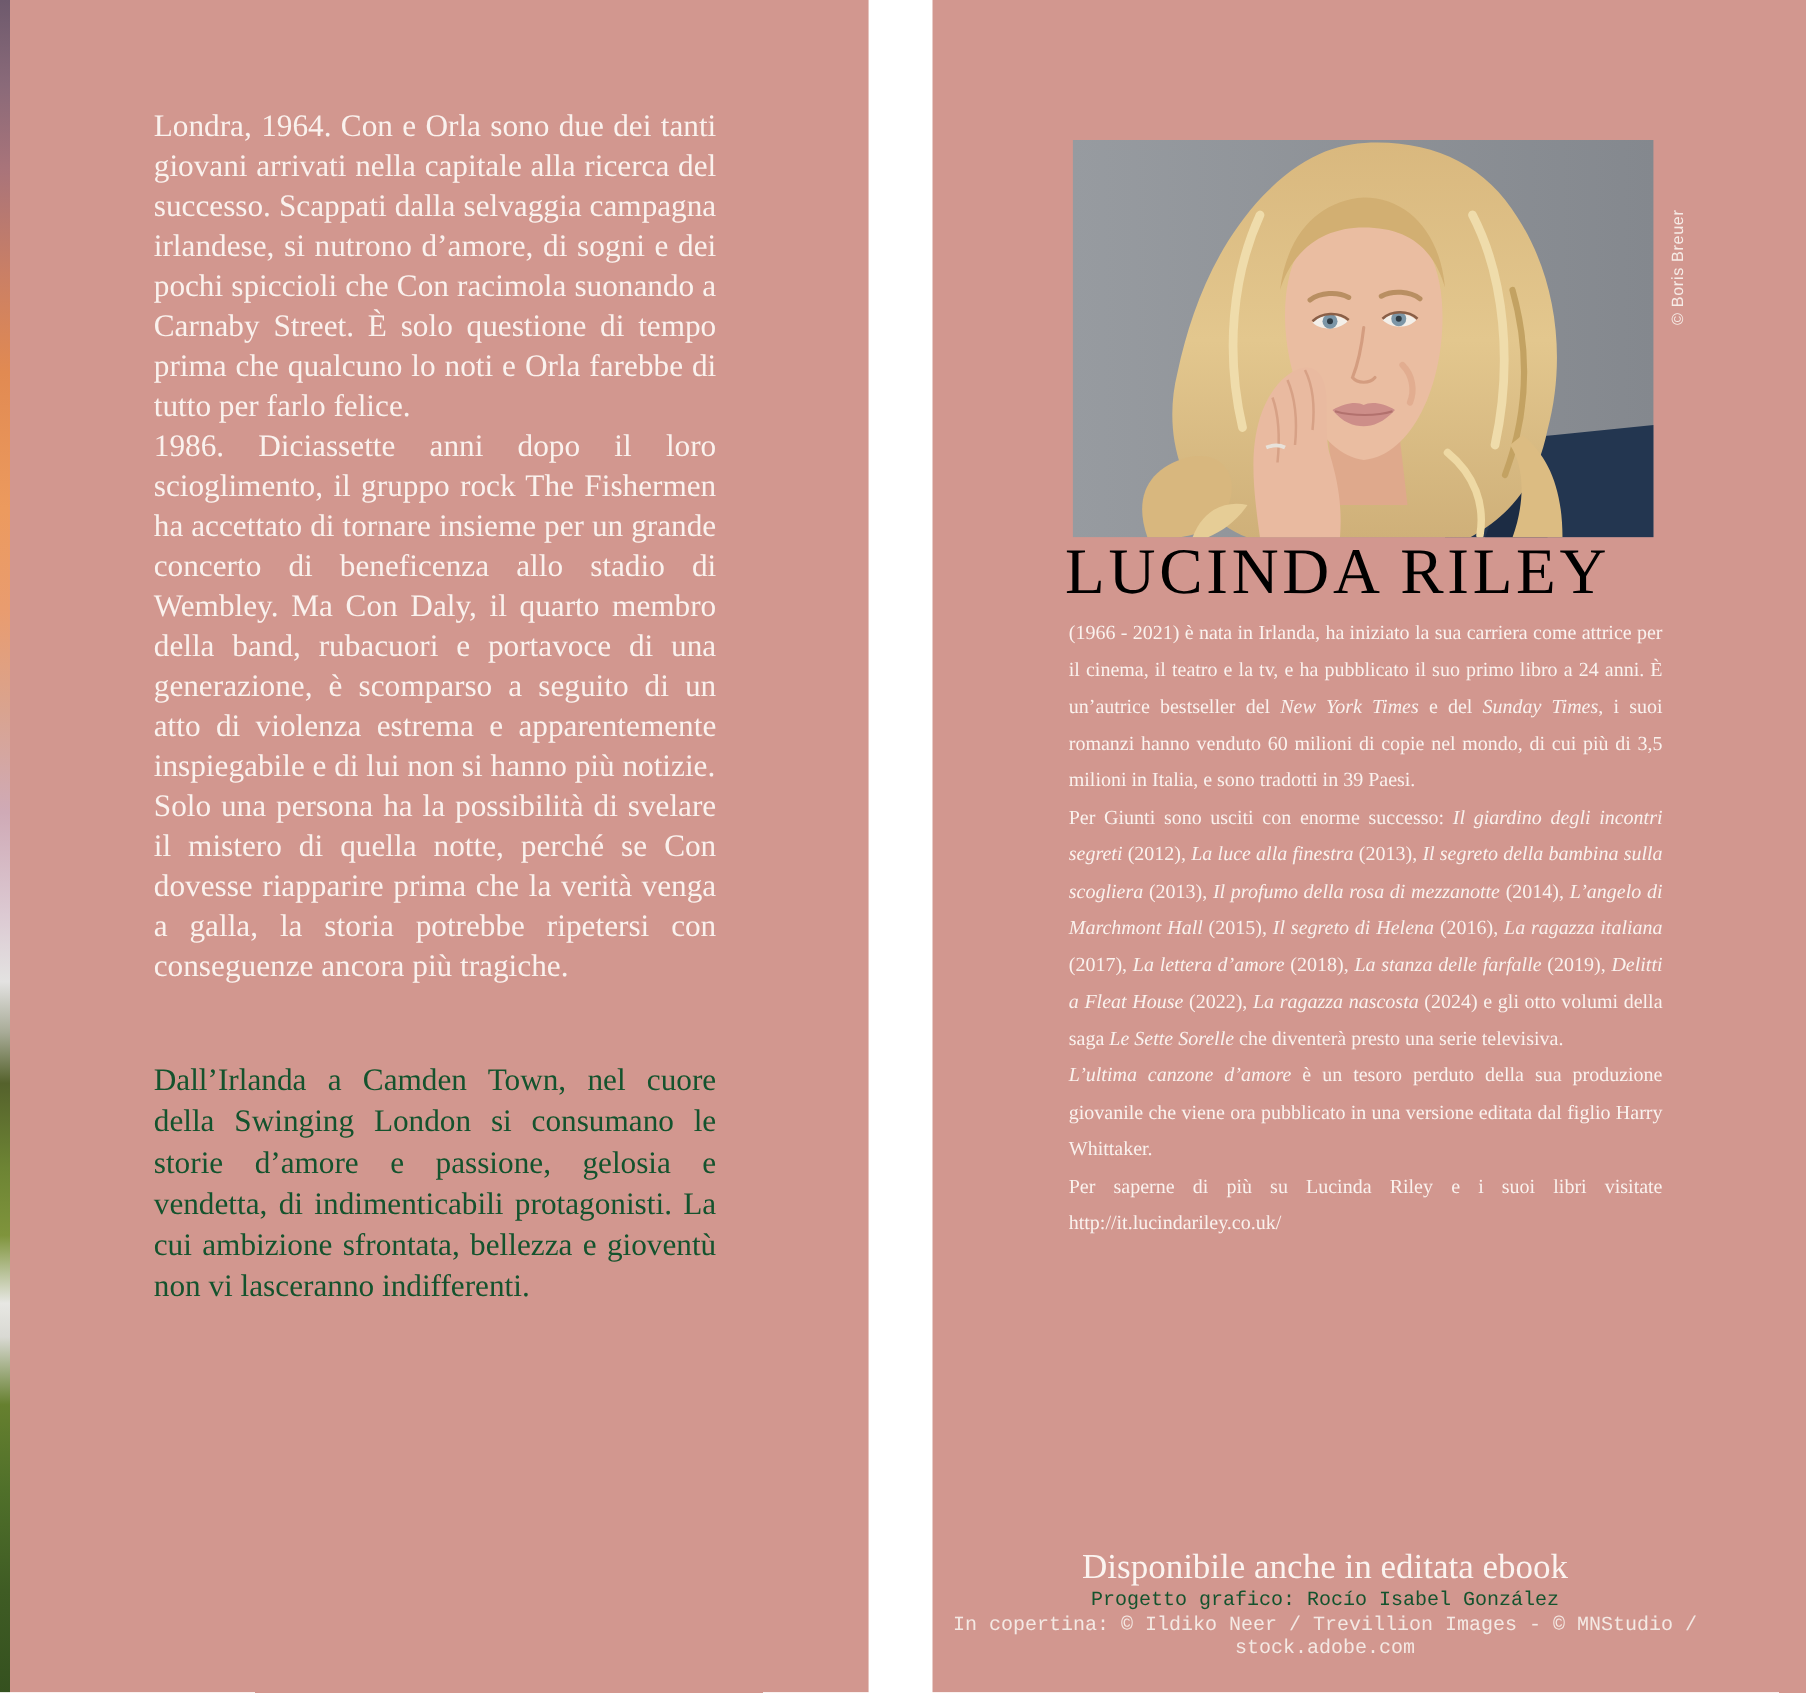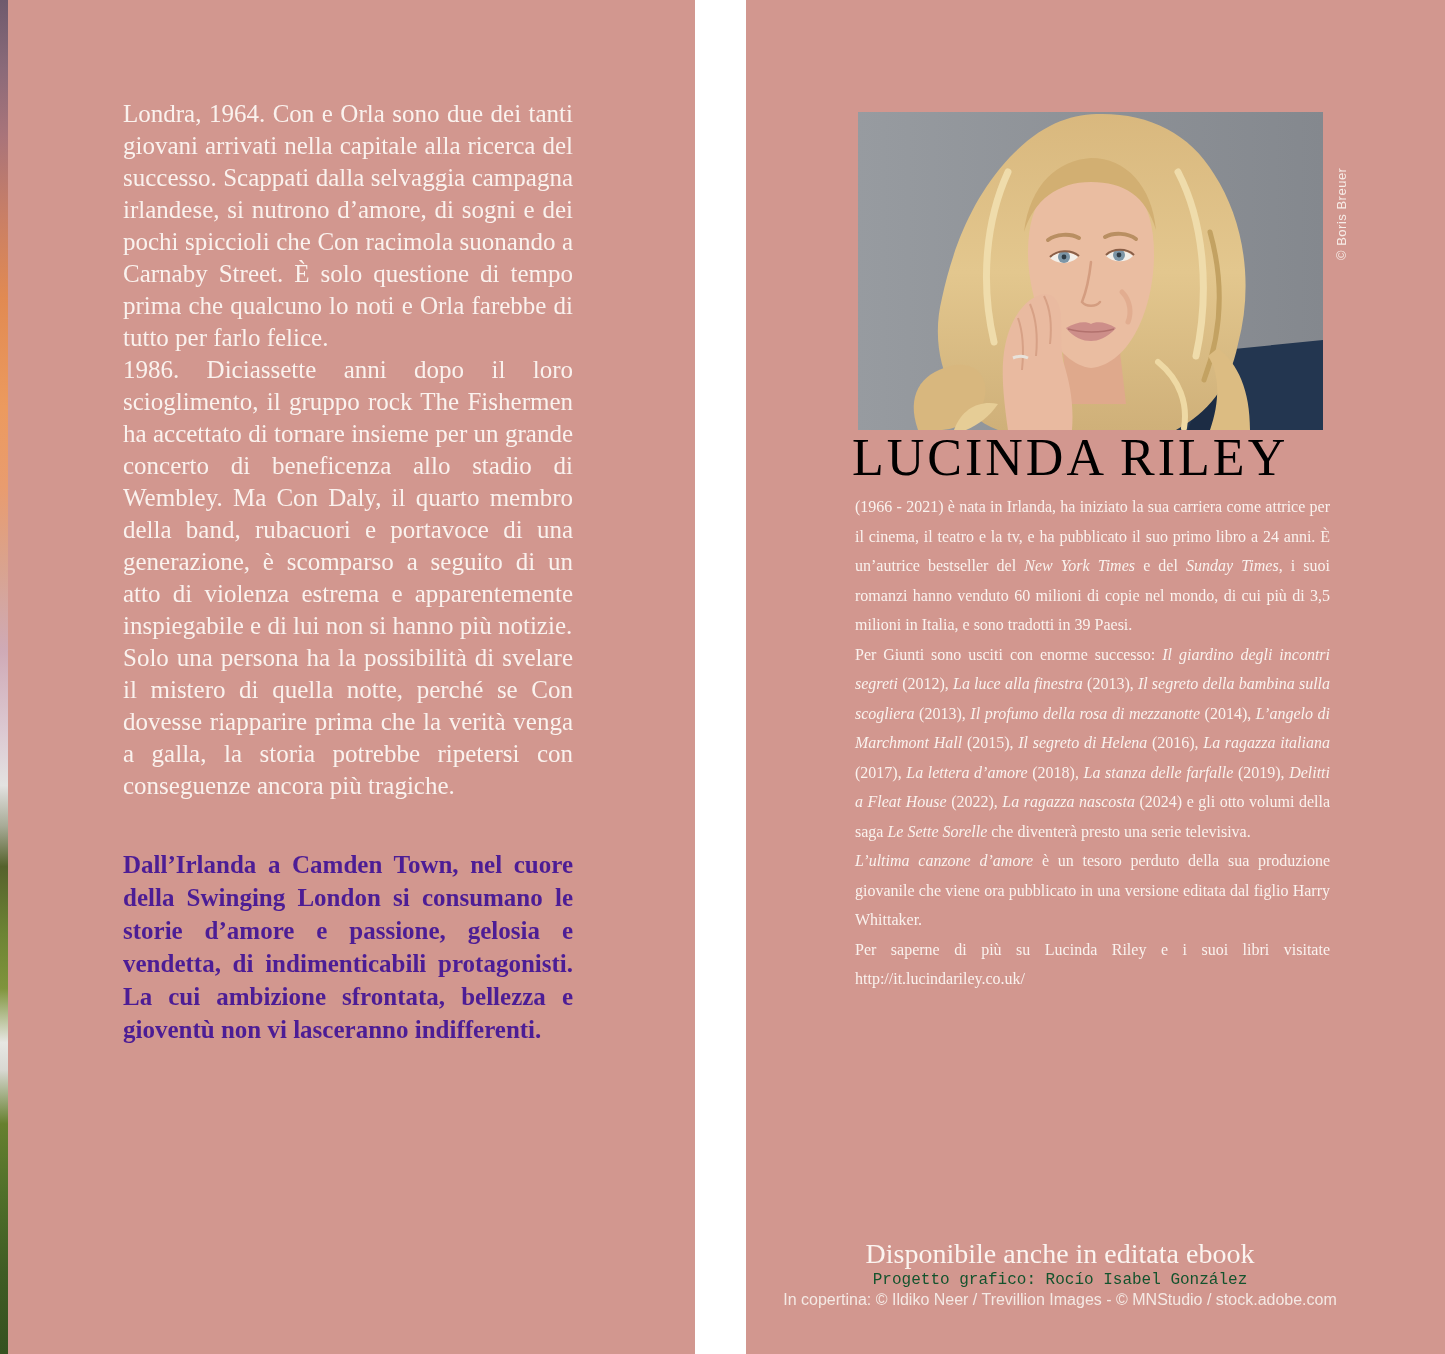--- a/index.html
+++ b/index.html
@@ -23,31 +23,31 @@
   .flap{
     position:absolute;top:0;height:1354px;
     background:#d2978f;
   }
   .flap-left{left:8px;width:687px;}
   .fold-gap{position:absolute;top:0;left:695px;width:51px;height:1354px;background:#ffffff;}
   .flap-right{left:746px;width:699px;}
 
   
   .synopsis{
-    position:absolute;left:115px;top:98px;width:450px;
+    position:absolute;left:115px;top:86px;width:450px;
     color:#faf2ee;
     font-size:25px;line-height:32px;
     text-align:justify;
   }
   .synopsis p{margin:0;}
   .tagline{
     position:absolute;left:115px;top:848px;width:450px;
-    color:#4c1d95;
+    color:#14532d;
     font-size:25px;line-height:33px;
-    font-weight:bold;
+    font-weight:normal;
     text-align:justify;
   }
 
   
   .photo{
     position:absolute;left:112px;top:112px;width:465px;height:318px;
     overflow:hidden;
   }
   .photo svg{display:block;}
   .photo-credit-box{
@@ -77,21 +77,21 @@
   .bio p{margin:0;}
   .bio i{font-style:italic;}
 
   
   .footer-line{
     position:absolute;left:0;width:628px;text-align:center;color:#fbf4f0;
   }
   .f-website{top:1202px;font-size:25px;}
   .f-ebook{top:1238px;font-size:28px;}
   .f-design{top:1271px;font-family:Liberation Mono, monospace;font-size:16px;color:#14532d;}
-  .f-cover{top:1291px;font-family:Liberation Sans, sans-serif;font-size:16px;color:#f4e9e4;}
+  .f-cover{top:1291px;font-family:Liberation Mono, monospace;font-size:16px;color:#f4e9e4;}
 </style>
 </head>
 <body>
 
 <div id="canvas">
 
   <div class="spine-strip"></div>
 
   <div class="flap flap-left">
     <div class="synopsis">

